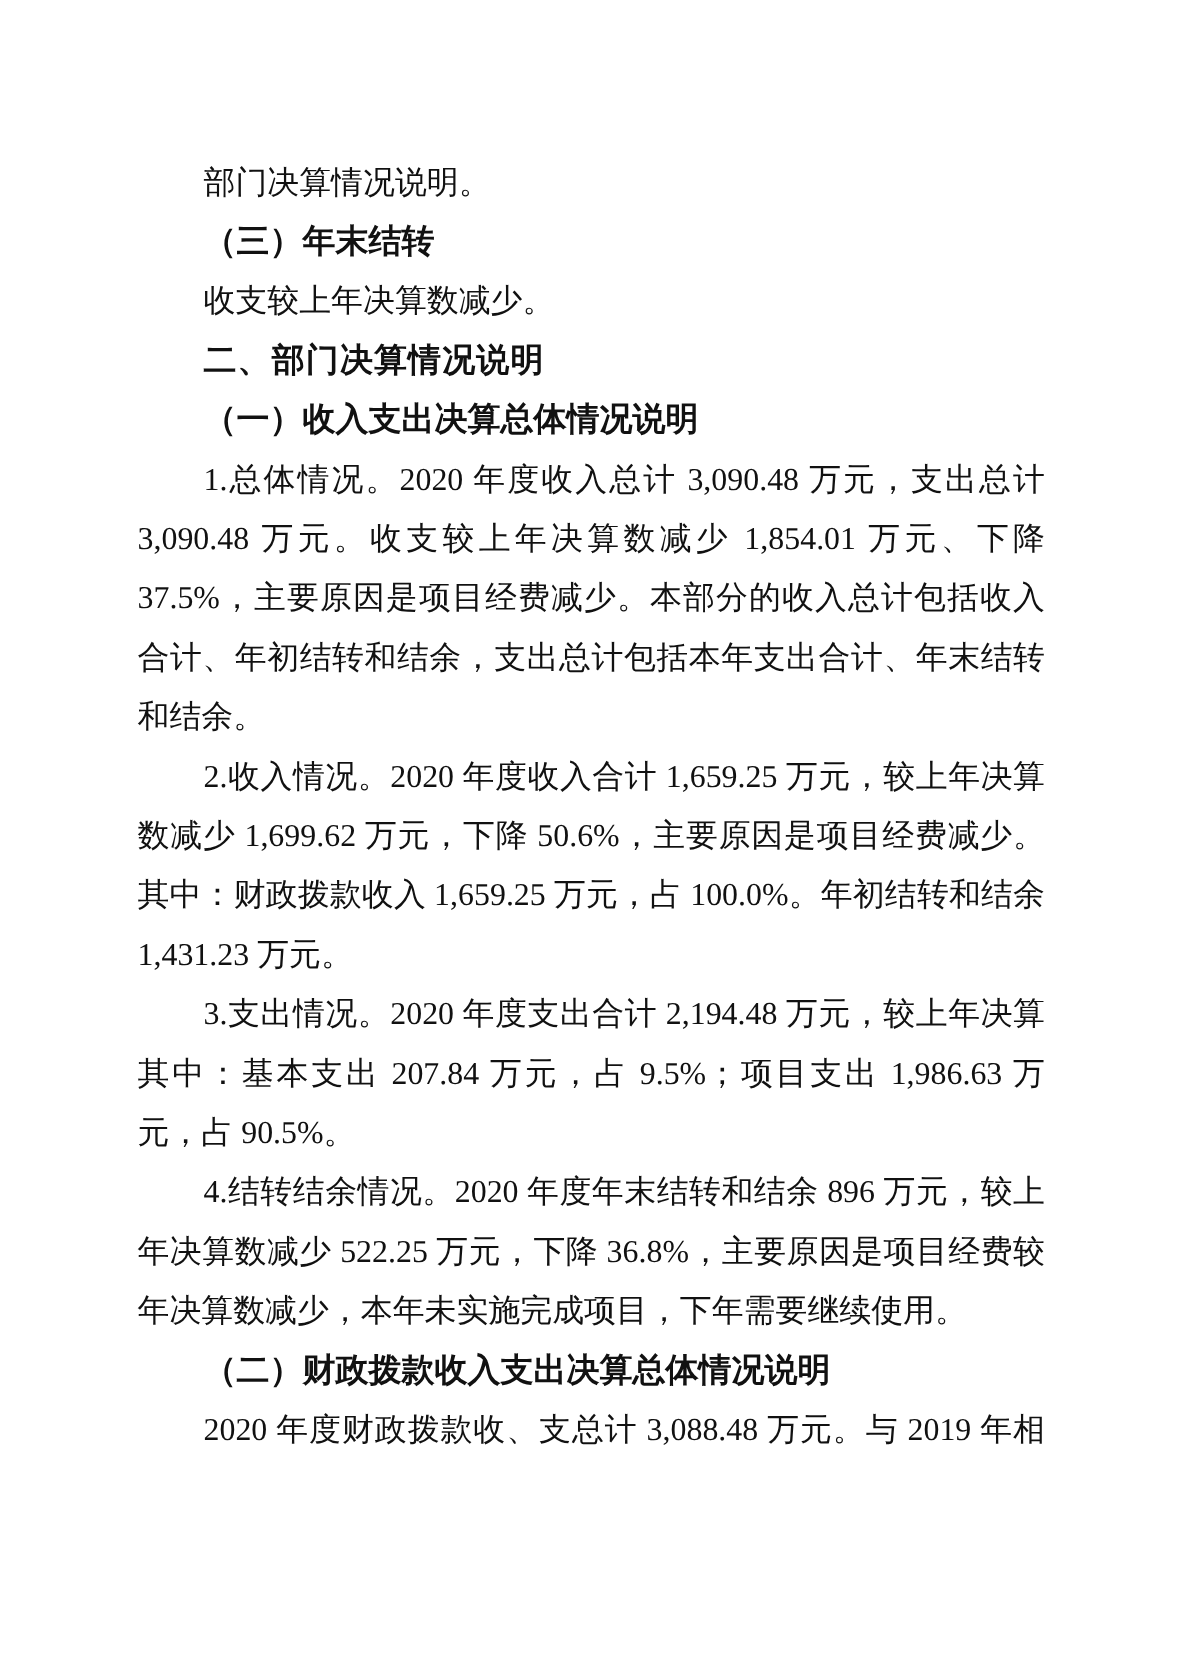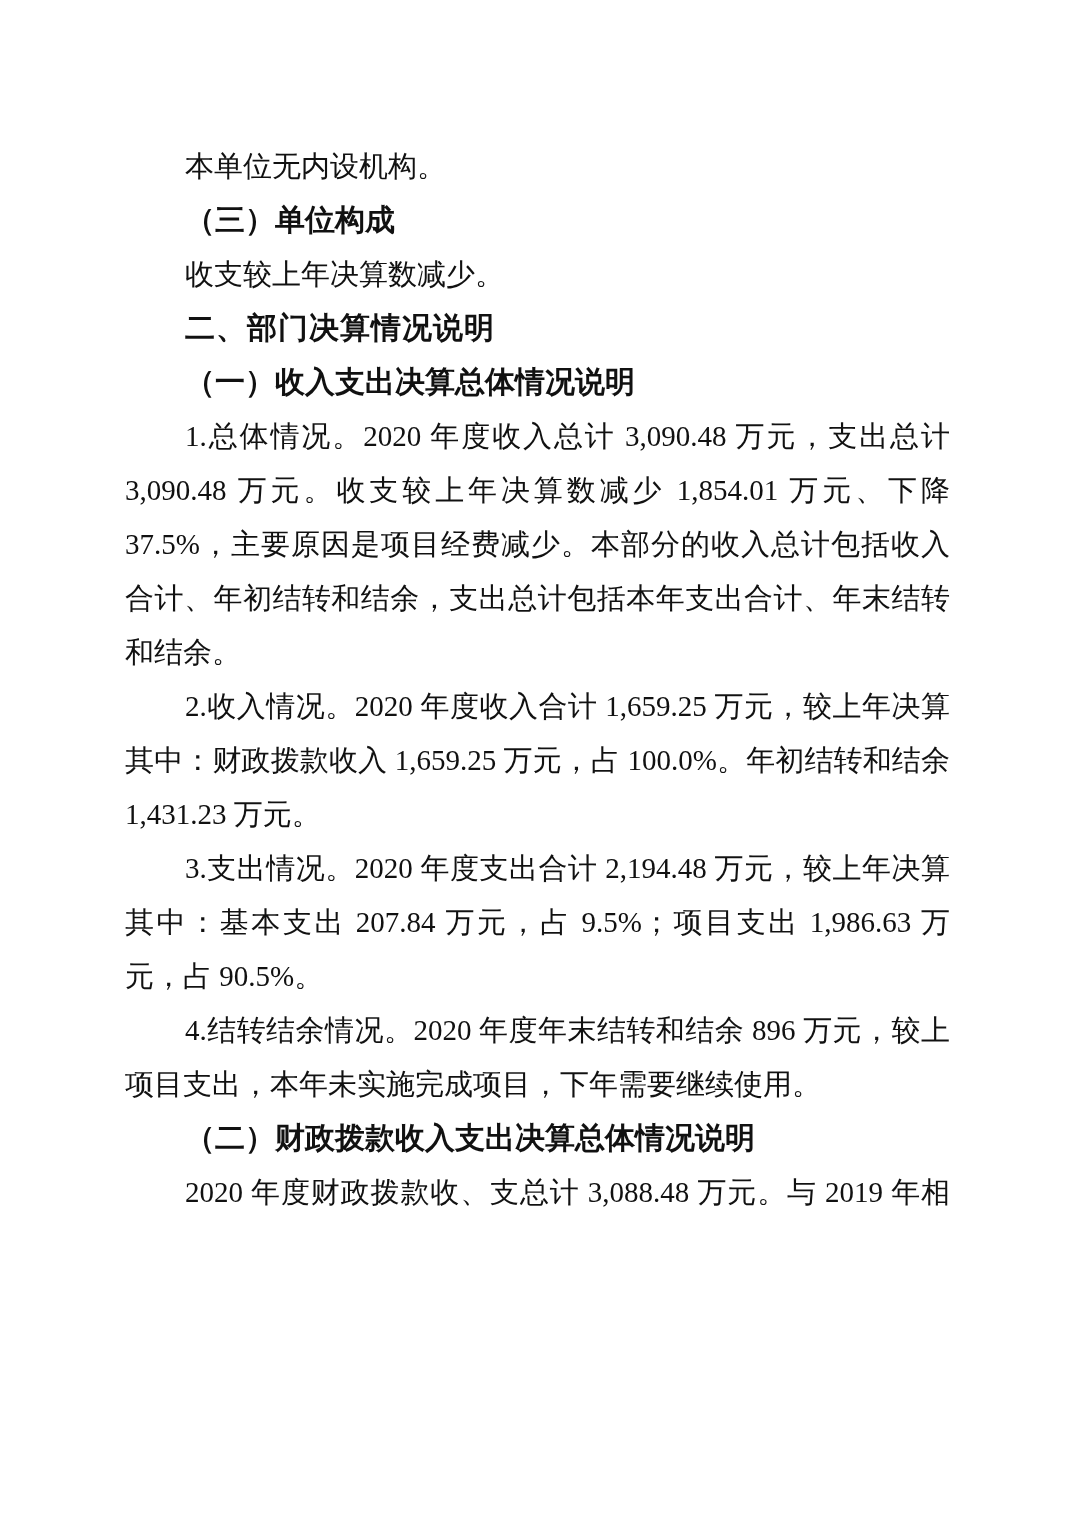--- a/index.html
+++ b/index.html
@@ -42,34 +42,36 @@
   .line.kai {
     font-weight: 600;
     font-size: 30px;
   }
 </style>
 </head>
 <body>
 
 <div class="page">
   <div class="textblock">
-      <div class="line indent">本单位无内设机构。</div>
-      <div class="line kai indent">（三）单位构成</div>
+      <div class="line indent">部门决算情况说明。</div>
+      <div class="line kai indent">（三）年末结转</div>
       <div class="line indent">收支较上年决算数减少。</div>
       <div class="line hei indent">二、部门决算情况说明</div>
       <div class="line kai indent">（一）收入支出决算总体情况说明</div>
       <div class="line indent justify">1.总体情况。2020 年度收入总计 3,090.48 万元，支出总计</div>
       <div class="line justify">3,090.48 万元。收支较上年决算数减少 1,854.01 万元、下降</div>
       <div class="line justify">37.5%，主要原因是项目经费减少。本部分的收入总计包括收入</div>
       <div class="line justify">合计、年初结转和结余，支出总计包括本年支出合计、年末结转</div>
       <div class="line">和结余。</div>
       <div class="line indent justify">2.收入情况。2020 年度收入合计 1,659.25 万元，较上年决算</div>
+      <div class="line justify">数减少 1,699.62 万元，下降 50.6%，主要原因是项目经费减少。</div>
       <div class="line justify">其中：财政拨款收入 1,659.25 万元，占 100.0%。年初结转和结余</div>
       <div class="line">1,431.23 万元。</div>
       <div class="line indent justify">3.支出情况。2020 年度支出合计 2,194.48 万元，较上年决算</div>
       <div class="line justify">其中：基本支出 207.84 万元，占 9.5%；项目支出 1,986.63 万</div>
       <div class="line">元，占 90.5%。</div>
       <div class="line indent justify">4.结转结余情况。2020 年度年末结转和结余 896 万元，较上</div>
-      <div class="line">项目支出，本年未实施完成项目，下年需要继续使用。</div>
+      <div class="line justify">年决算数减少 522.25 万元，下降 36.8%，主要原因是项目经费较</div>
+      <div class="line">年决算数减少，本年未实施完成项目，下年需要继续使用。</div>
       <div class="line kai indent">（二）财政拨款收入支出决算总体情况说明</div>
       <div class="line indent justify">2020 年度财政拨款收、支总计 3,088.48 万元。与 2019 年相</div>
     </div>
 </div>
 
 </body></html>

